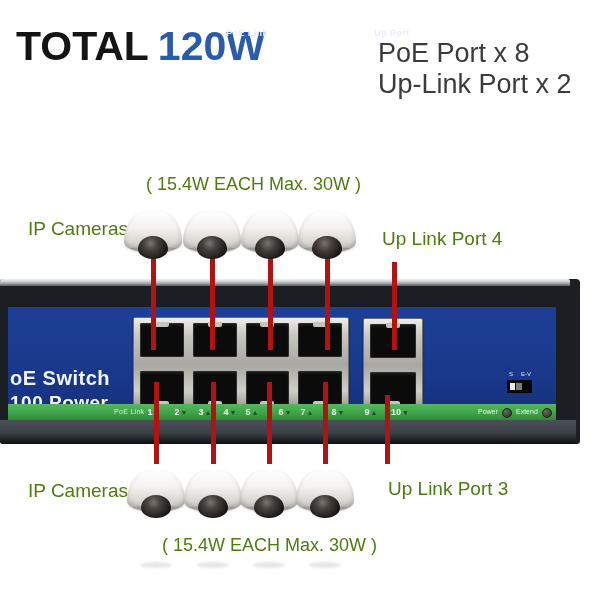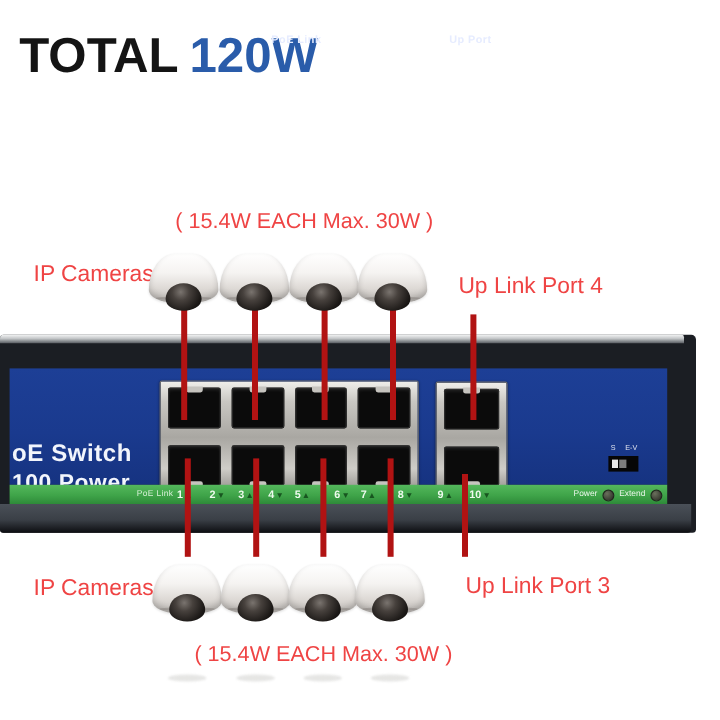--- a/index.html
+++ b/index.html
@@ -7,21 +7,21 @@
     position:relative; width:600px; height:600px; background:#ffffff;
     font-family:"Liberation Sans", sans-serif; overflow:hidden;
   }
   
   .title { position:absolute; left:16px; top:26px; color:#141414; line-height:1.02; }
   .title .l1 { font-size:41px; font-weight:bold; letter-spacing:0px; white-space:nowrap; }
   .title .l1 .accent { color:#2a5caa; margin-left:9px; }
   .title .l2 { font-size:29px; font-weight:bold; letter-spacing:.5px; margin-top:1px; white-space:nowrap; }
   .spec { position:absolute; left:378px; top:38px; font-size:27px; color:#3b3b3b; line-height:31px; white-space:nowrap; }
   
-  .note { position:absolute; color:#ef4444; font-size:19px; white-space:nowrap; }
+  .note { position:absolute; color:#4d7c0f; font-size:19px; white-space:nowrap; }
   .note.small { font-size:18px; }
   
   .cable { position:absolute; width:5px; background:#b11313; z-index:30; }
   
   .cam { position:absolute; width:58px; height:48px; z-index:40; }
   .cam .housing { position:absolute; left:0; right:0; top:0; bottom:7px;
     background:linear-gradient(180deg,#ffffff 0%,#f5f3f1 40%,#ddd9d5 72%,#c3bfbb 100%);
     border-radius:46% 46% 42% 42% / 90% 90% 30% 30%;
     box-shadow:inset 0 -3px 5px rgba(0,0,0,.20), 0 1px 2px rgba(0,0,0,.12); }
   .cam .rim { position:absolute; left:6px; right:6px; bottom:9px; height:3px;
@@ -82,20 +82,24 @@
   .dip .nub2 { position:absolute; left:9px; top:3px; width:6px; height:7px; background:#7d7d7d; }
 </style>
 </head>
 <body>
 
 <div id="canvas">
 
   <div class="title">
     <div class="l1"><span>TOTAL</span><span class="accent">120W</span></div>
   </div>
+  <div class="spec">
+    <div>PoE Port x 8</div>
+    <div>Up-Link Port x 2</div>
+  </div>
 
   <div class="note small" style="left:146px; top:174px;">( 15.4W EACH Max. 30W )</div>
   <div class="note" style="left:28px; top:218px;">IP Cameras</div>
   <div class="note" style="left:382px; top:228px;">Up Link Port 4</div>
   <div class="note" style="left:28px; top:480px;">IP Cameras</div>
   <div class="note" style="left:388px; top:478px;">Up Link Port 3</div>
   <div class="note small" style="left:162px; top:535px;">( 15.4W EACH Max. 30W )</div>
 
   <div class="chassis">
     <div class="topline"></div>

